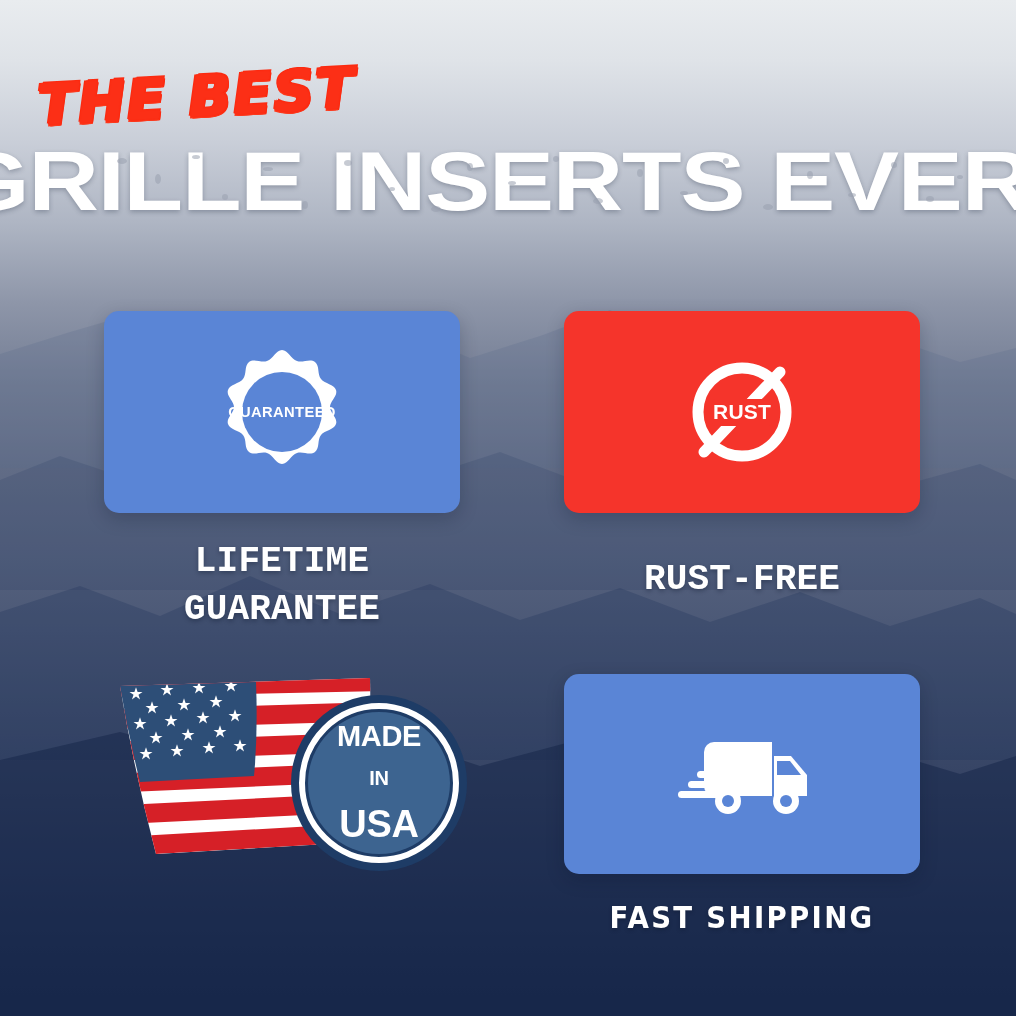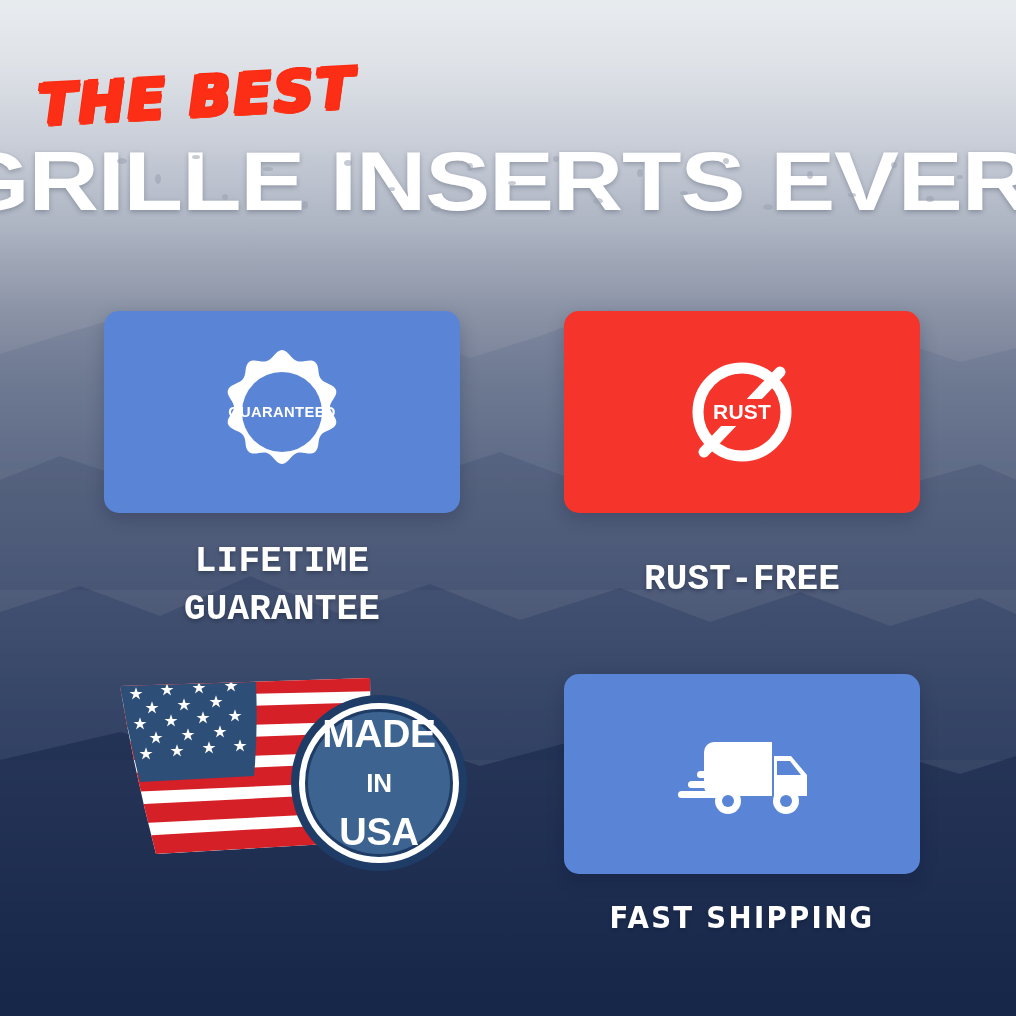--- a/index.html
+++ b/index.html
@@ -167,22 +167,22 @@
     left: 50%; top: 50%;
     transform: translate(-50%,-50%);
     text-align: center;
     color: #ffffff;
     font-family: "Liberation Sans", sans-serif;
     font-weight: 700;
     line-height: 1.02;
     white-space: pre-line;
     letter-spacing: -.3px;
   }
-  .usa-l1 { font-size: 39px; display: block; }
-  .usa-l2 { font-size: 26px; display: block; }
+  .usa-l1 { font-size: 29px; display: block; }
+  .usa-l2 { font-size: 20px; display: block; }
   .usa-l3 { font-size: 38px; display: block; }
 </style>
 </head>
 <body>
 
 <div id="stage">
 
   <div class="bg-base"></div>
 
   <div class="mtn" style="top:258px;height:210px;opacity:.26;">

